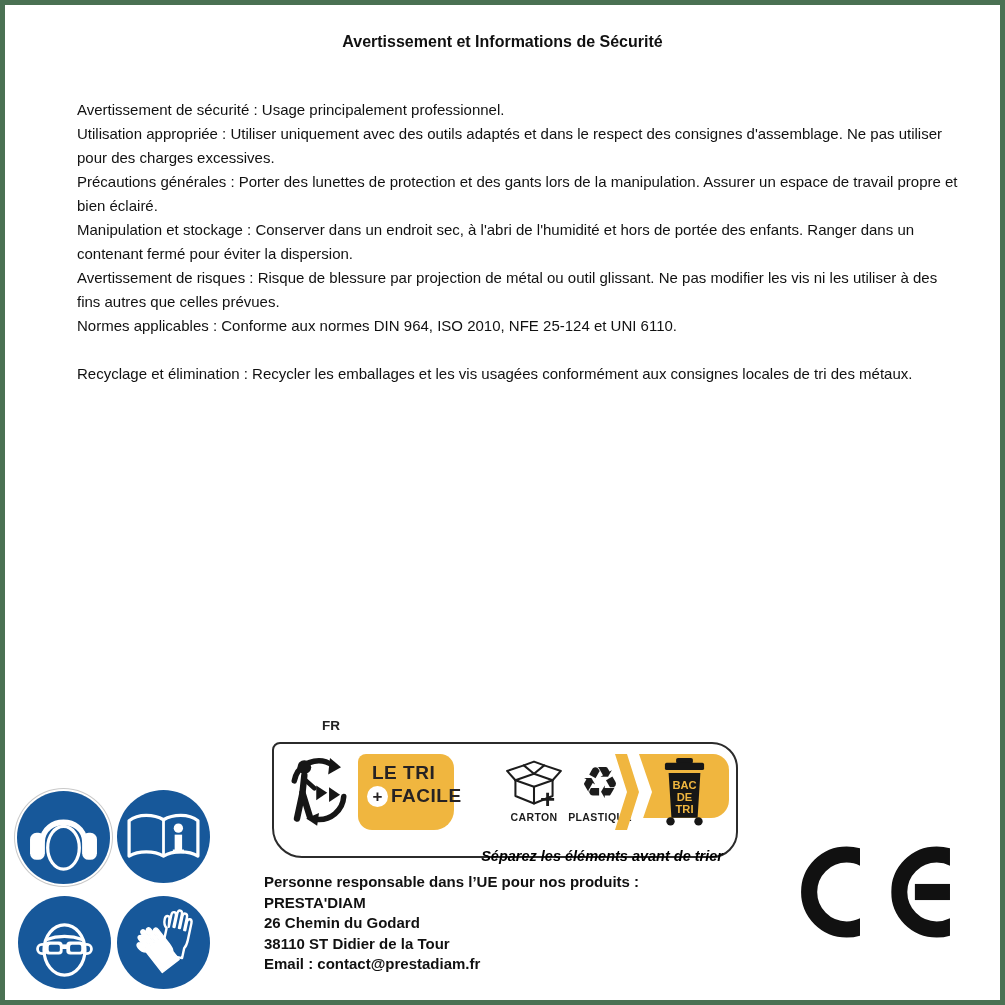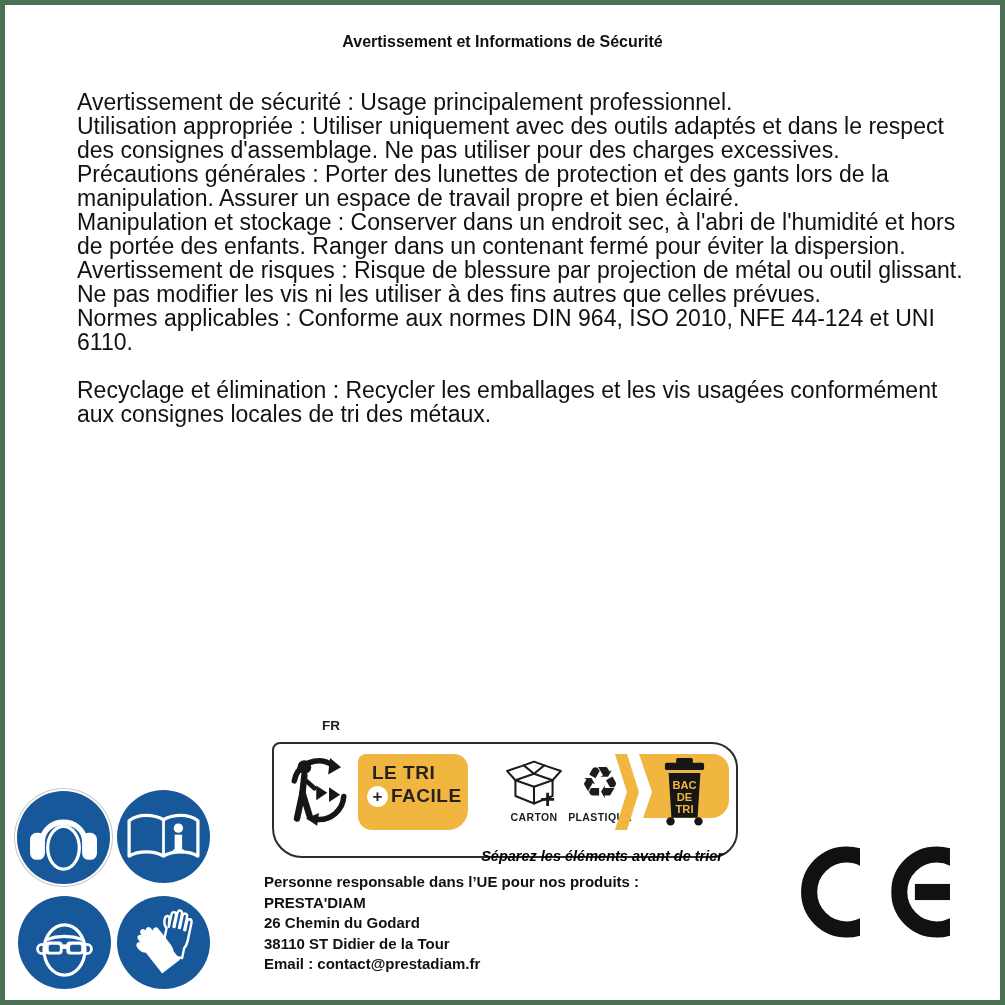--- a/index.html
+++ b/index.html
@@ -11,36 +11,36 @@
     background:#fff;
     font-family:"Liberation Sans","DejaVu Sans",sans-serif;
     color:#1a1a1a;
     overflow:hidden;
   }
   .doc-title{
     position:absolute;left:0;top:28px;width:100%;
     text-align:center;font-size:16px;font-weight:bold;color:#111;
   }
   .body-text{
-    position:absolute;left:72px;top:85px;width:886px;
-    font-size:23px;line-height:24px;color:#111;
+    position:absolute;left:72px;top:93px;width:886px;
+    font-size:15px;line-height:24px;color:#111;
   }
   .body-text p{margin:0;}
   .body-text p.gap-before{margin-top:24px;}
 
   
   .fr-label{position:absolute;left:269px;top:713px;font-size:13.5px;font-weight:bold;color:#222;padding-left:48px;}
   .tri-box{
     position:absolute;left:267px;top:737px;width:466px;height:116px;
     box-sizing:border-box;border:2px solid #2b2b2b;background:#fff;
     border-radius:8px 26px 26px 30px;
   }
   .triman{position:absolute;left:12px;top:8px;width:66px;height:78px;}
   .yellow-blob{
-    position:absolute;left:84px;top:10px;width:110px;height:76px;
+    position:absolute;left:84px;top:10px;width:96px;height:76px;
     border-radius:8px 14px 20px 14px;
   }
   .blob-line1{position:absolute;left:14px;top:8px;font-size:19px;font-weight:bold;letter-spacing:.5px;color:#262223;}
   .blob-line2{position:absolute;left:9px;top:31px;display:flex;align-items:center;gap:3px;}
   .plus-circle{
     width:21px;height:21px;border-radius:50%;background:#fff;
     display:flex;align-items:center;justify-content:center;
     font-size:17px;font-weight:bold;color:#262223;line-height:1;
   }
   .blob-facile{font-size:19px;font-weight:bold;letter-spacing:.5px;color:#262223;}
@@ -83,21 +83,21 @@
 <div class="page" style="border-color: rgb(74, 113, 83);">
 
   <div class="doc-title">Avertissement et Informations de Sécurité</div>
 
   <div class="body-text">
     <p>Avertissement de sécurité : Usage principalement professionnel.</p>
     <p>Utilisation appropriée : Utiliser uniquement avec des outils adaptés et dans le respect des consignes d'assemblage. Ne pas utiliser pour des charges excessives.</p>
     <p>Précautions générales : Porter des lunettes de protection et des gants lors de la manipulation. Assurer un espace de travail propre et bien éclairé.</p>
     <p>Manipulation et stockage : Conserver dans un endroit sec, à l'abri de l'humidité et hors de portée des enfants. Ranger dans un contenant fermé pour éviter la dispersion.</p>
     <p>Avertissement de risques : Risque de blessure par projection de métal ou outil glissant. Ne pas modifier les vis ni les utiliser à des fins autres que celles prévues.</p>
-    <p>Normes applicables : Conforme aux normes DIN 964, ISO 2010, NFE 44-124 et UNI 6110.</p>
+    <p>Normes applicables : Conforme aux normes DIN 964, ISO 2010, NFE 25-124 et UNI 6110.</p>
     <p class="gap-before">Recyclage et élimination : Recycler les emballages et les vis usagées conformément aux consignes locales de tri des métaux.</p>
   </div>
 
   <div class="fr-label">FR</div>
 
   <div class="tri-box">
 
     <svg class="triman" viewBox="0 0 72 84">
       <g fill="none" stroke="#161616" stroke-linecap="round">
         <path d="M9 31 A27 27 0 0 1 51 14" stroke-width="6"></path>

